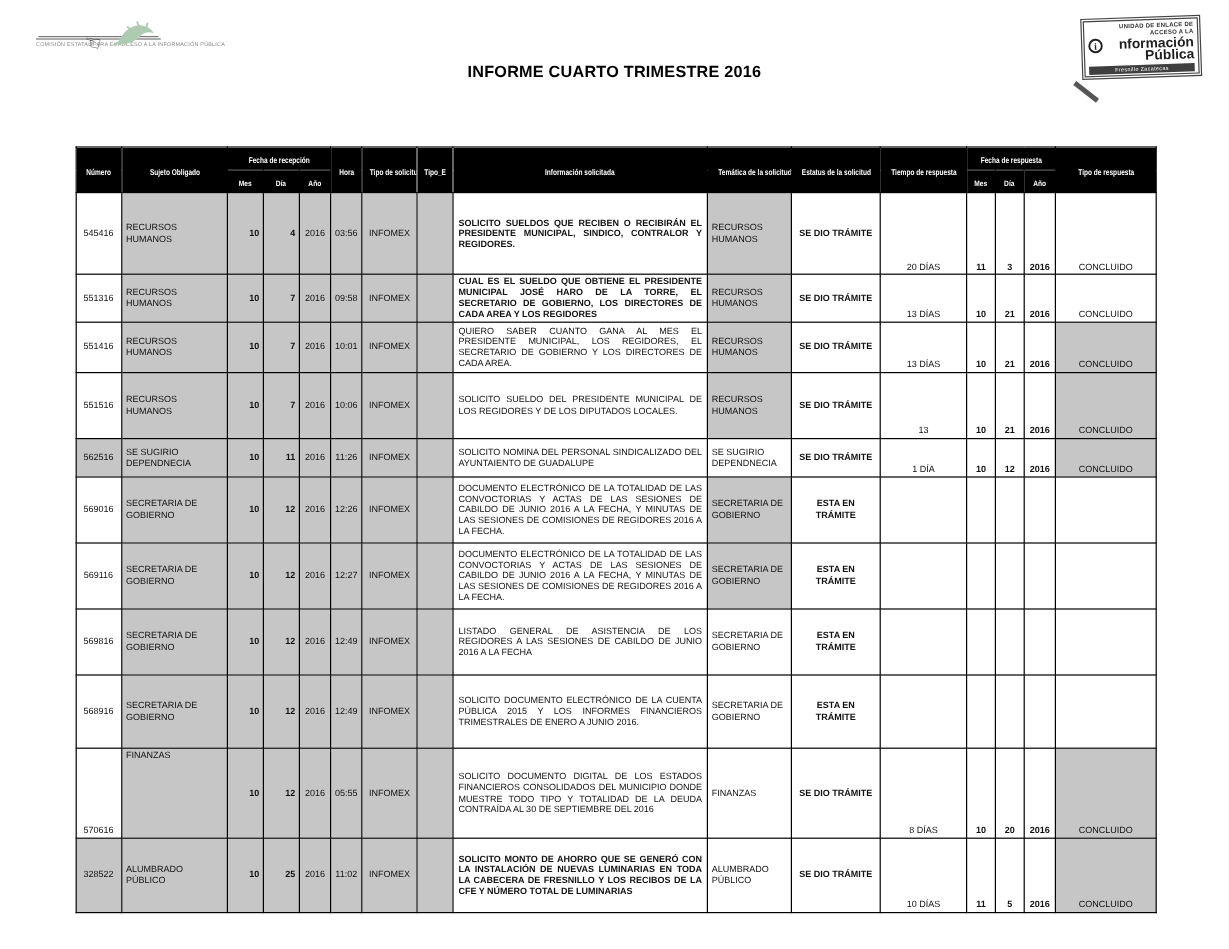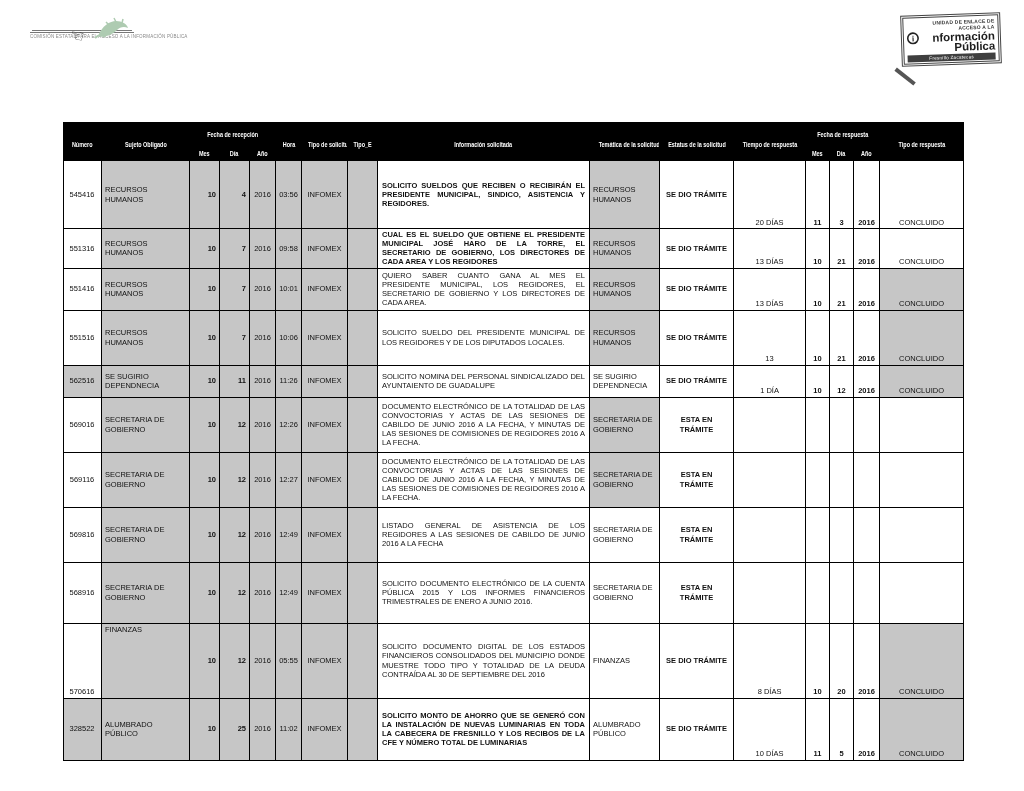--- a/index.html
+++ b/index.html
@@ -81,20 +81,21 @@
           </svg>
         </span>
         <span>nformación</span>
       </div>
       <div class="name2line">Pública</div>
       <div class="banner">Fresnillo Zacatecas</div>
       <div class="handle"></div>
     </div>
   </div>
 
+  <div class="title">INFORME CUARTO TRIMESTRE 2016</div>
 
   <table class="report">
     <colgroup>
       <col style="width:38px">
         <col style="width:88px">
         <col style="width:30px">
         <col style="width:30px">
       <col style="width:26px">
         <col style="width:26px">
         <col style="width:46px">
@@ -135,21 +136,21 @@
     <tbody id="table-body">
         <tr style="height: 68px;">
           <td class="num">545416</td>
           <td class="gray left">RECURSOS HUMANOS</td>
           <td class="gray right">10</td>
           <td class="gray right">4</td>
           <td class="gray center">2016</td>
           <td class="gray center">03:56</td>
           <td class="gray center">INFOMEX</td>
           <td class="gray"></td>
-          <td class="info b">SOLICITO SUELDOS QUE RECIBEN O RECIBIRÁN EL PRESIDENTE MUNICIPAL, SINDICO, ASISTENCIA Y REGIDORES.</td>
+          <td class="info b">SOLICITO SUELDOS QUE RECIBEN O RECIBIRÁN EL PRESIDENTE MUNICIPAL, SINDICO, CONTRALOR Y REGIDORES.</td>
           <td class="gray left">RECURSOS HUMANOS</td>
           <td class="center b">SE DIO TRÁMITE</td>
           <td class="center bottom">20 DÍAS</td>
           <td class="right bottom">11</td>
           <td class="right bottom">3</td>
           <td class="right bottom">2016</td>
           <td class="bottom left">CONCLUIDO</td>
         </tr>
         <tr style="height: 35px;">
           <td class="num">551316</td>

